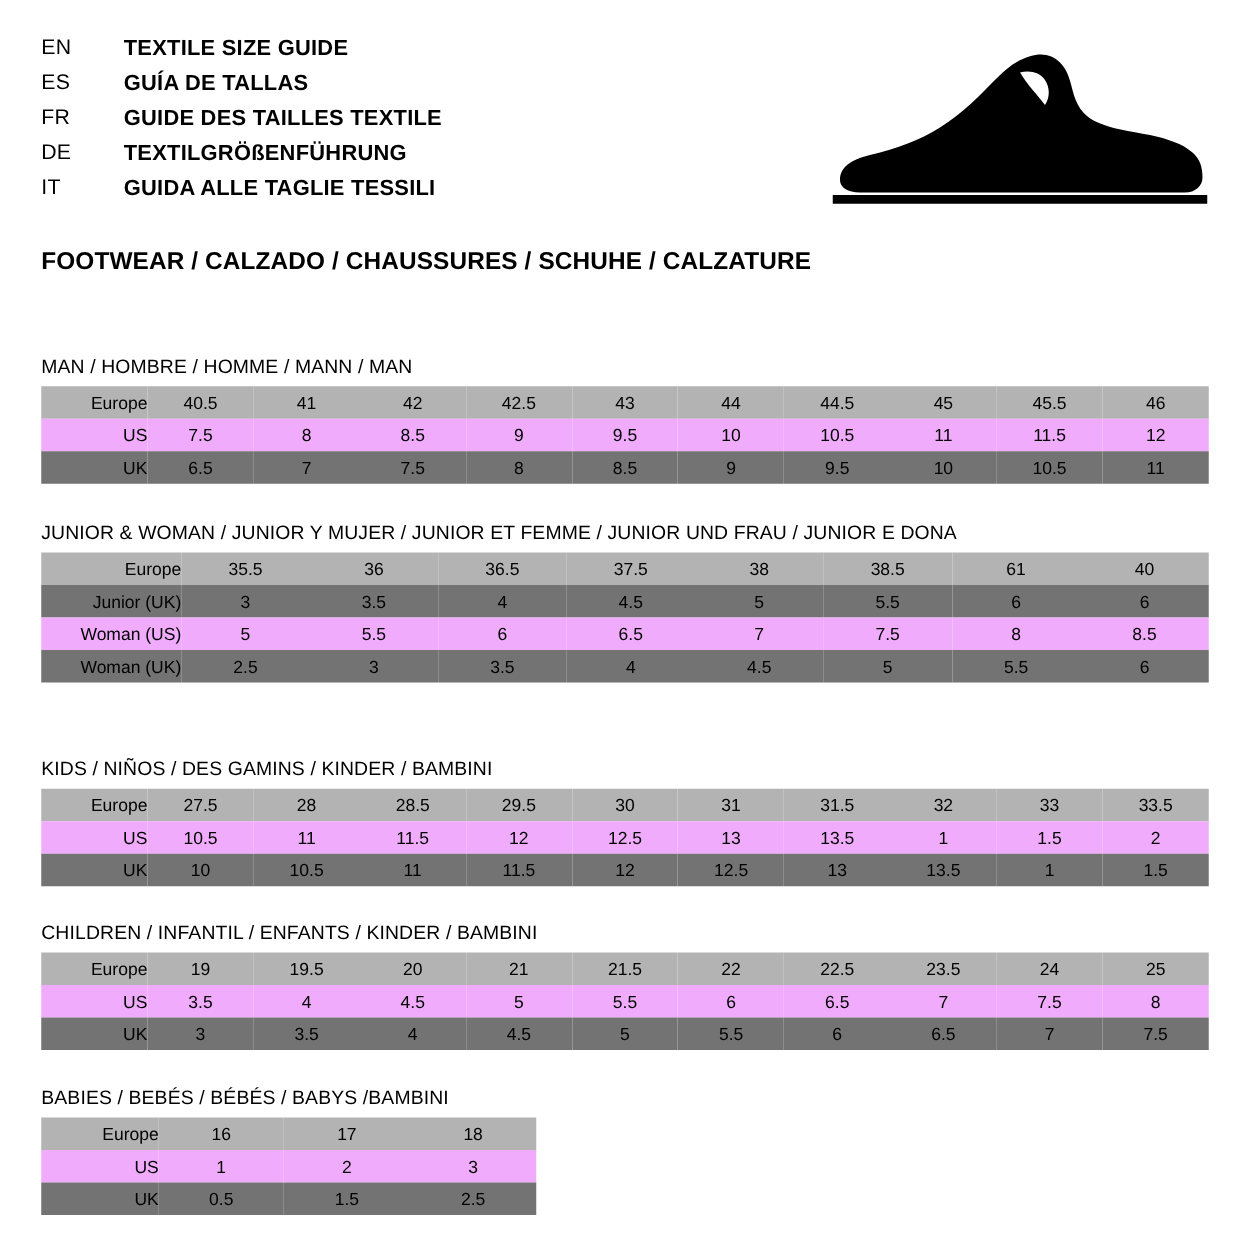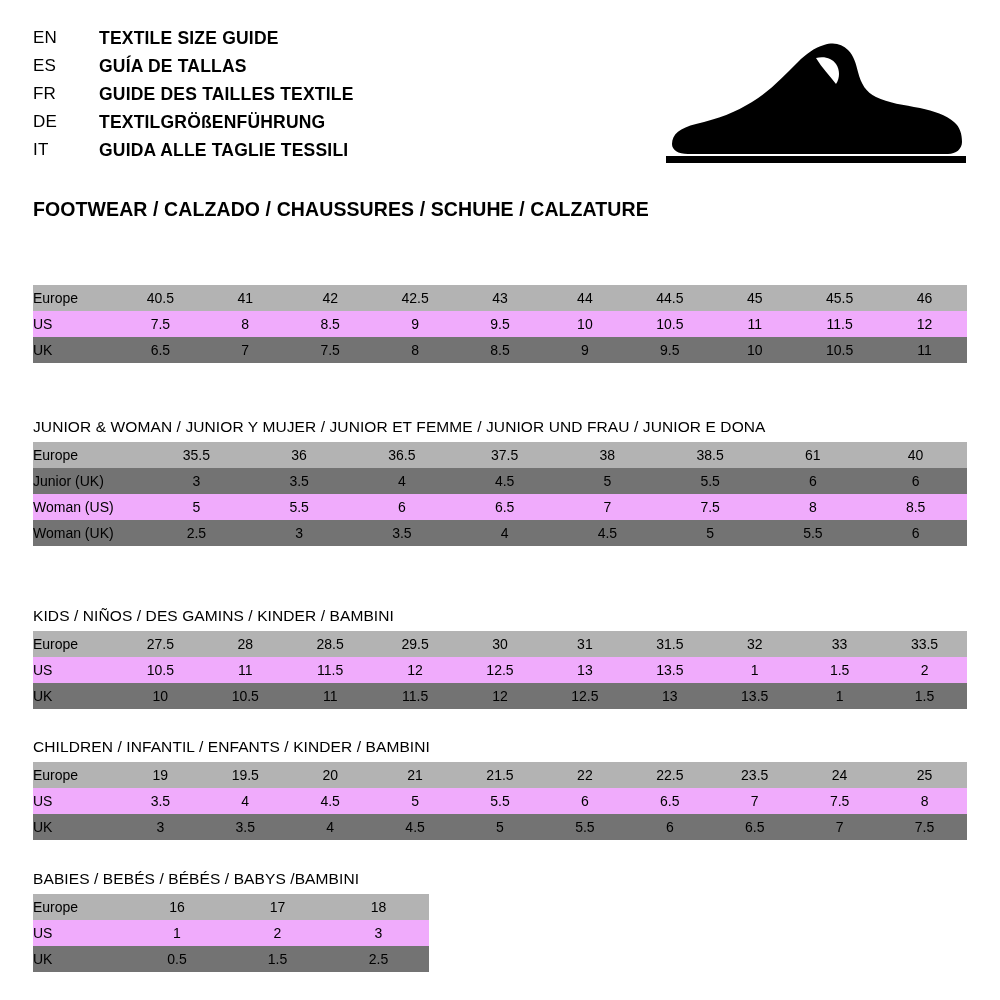--- a/index.html
+++ b/index.html
@@ -89,21 +89,21 @@
     background: #b3b3b3;
   }
   table.size-table tr.alt-light td {
     background: #737373;
   }
   table.size-table tr.alt-white td {
     background: #f0abfc;
   }
   td.label-cell {
     padding-left: 8px;
-    text-align: left;
+    text-align: right;
   }
   td.val-cell {
     text-align: center;
   }
 </style>
 </head>
 <body>
 
 <div class="page">
 
@@ -139,20 +139,21 @@
         C140 18 148 12 158 9 C168 6 176 8 182 14 C188 20 190 28 192 36
         C195 48 200 56 210 61 C222 67 238 69 254 72 C268 75 280 79 288 86
         C294 91 296 98 296 106 C296 113 290 118 282 118 L22 118
         C12 118 6 114 6 108 Z"></path>
       <path fill="#ffffff" d="M150 22 C158 20 166 22 170 28 C174 34 174 42 170 48 C164 40 156 32 150 22 Z"></path>
       <path fill="#000000" d="M0 120 L300 120 L300 127 L0 127 Z"></path>
     </svg>
   </div>
 
   <div class="section" style="top:285px">
+    <div class="section-title">MAN / HOMBRE / HOMME / MANN / MAN</div>
     <table class="size-table" style="width:934px">
       <tbody>
           <tr class="head">
         <td class="label-cell">Europe</td>
         <td class="val-cell">40.5</td>
         <td class="val-cell">41</td>
         <td class="val-cell">42</td>
         <td class="val-cell">42.5</td>
         <td class="val-cell">43</td>
         <td class="val-cell">44</td>

